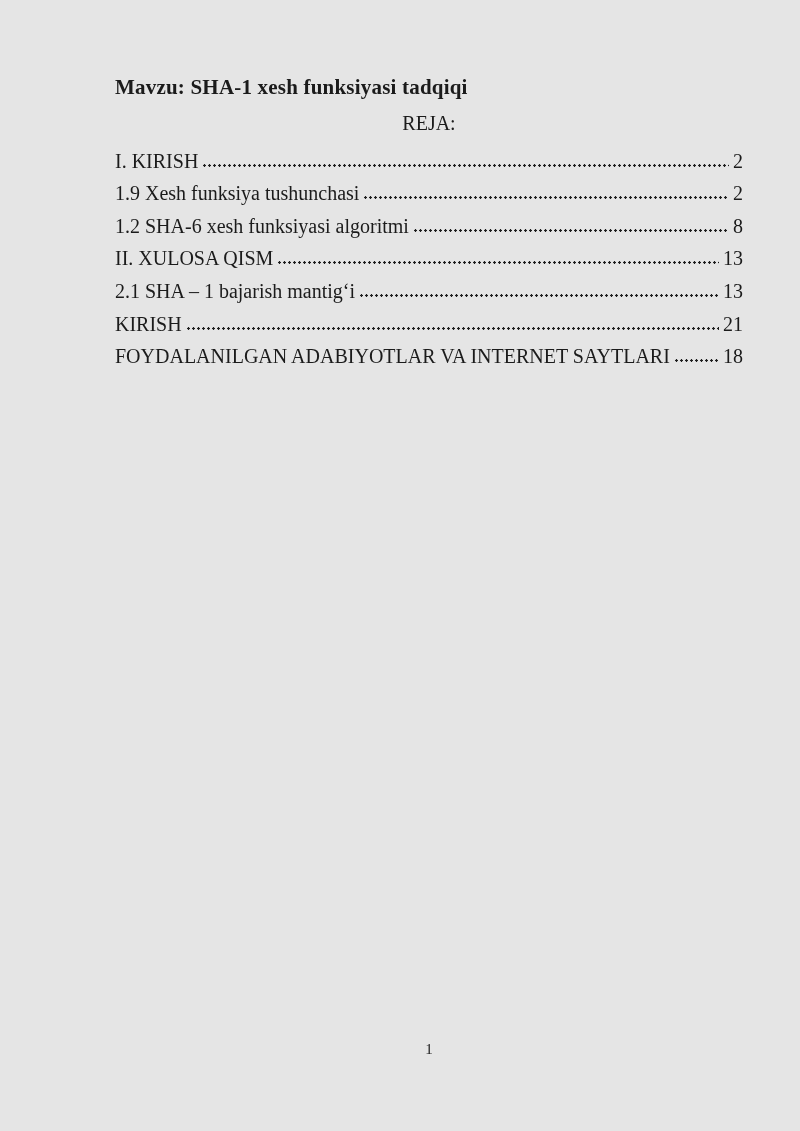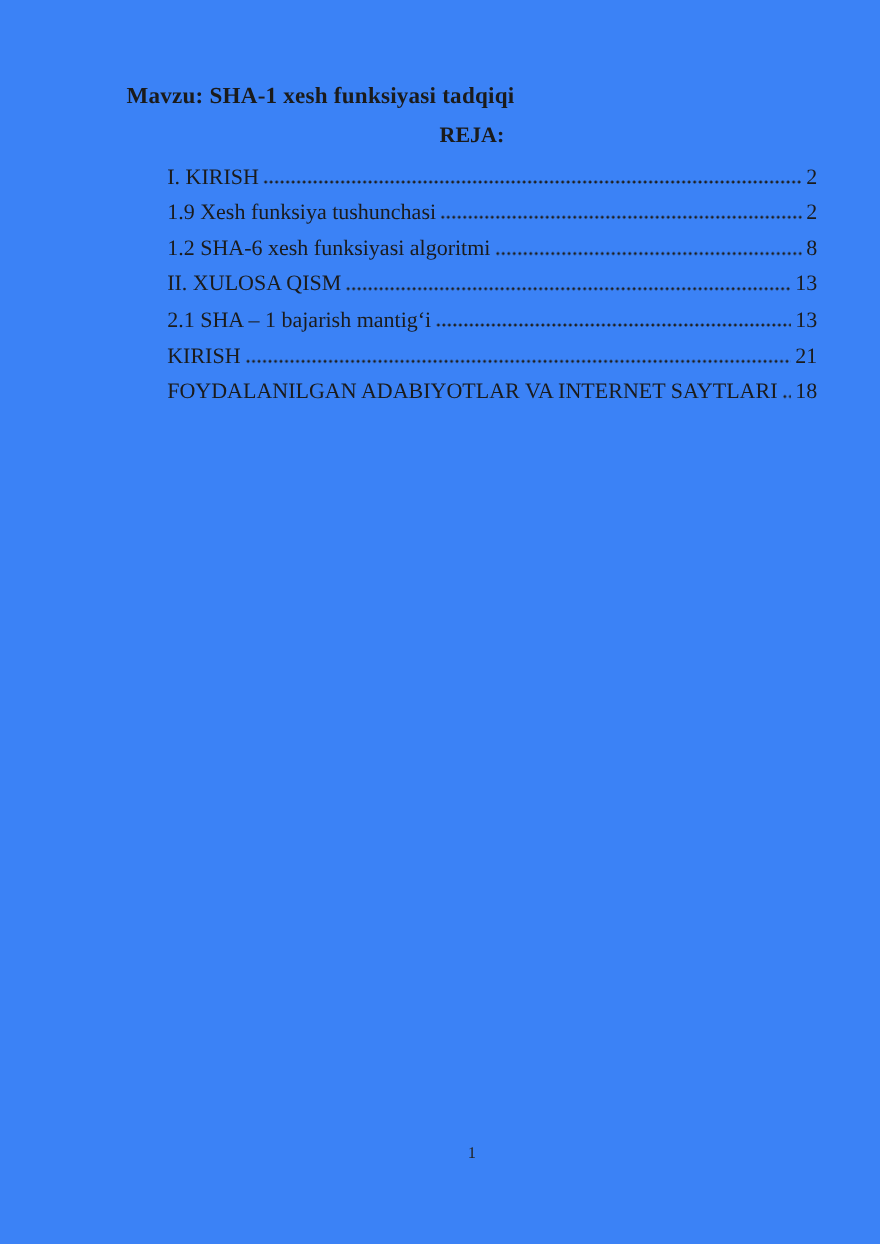--- a/index.html
+++ b/index.html
@@ -8,44 +8,43 @@
     width: 800px;
     height: 1131px;
     position: relative;
     font-family: "Liberation Serif", serif;
     color: #1b1b1b;
     overflow: hidden;
   }
   .page {
     position: absolute;
     inset: 0;
-    background: #3b82f6;
+    background: #e5e5e5;
   }
   .content {
     position: absolute;
     left: 115px;
     right: 57px;
     top: 76px;
   }
   .doc-title {
     font-size: 21px;
     line-height: 22px;
     font-weight: bold;
     letter-spacing: 0.2px;
   }
   .toc-heading {
     margin-top: 14px;
     font-size: 20px;
     line-height: 22px;
     text-align: center;
-    font-weight: bold;
+    font-weight: normal;
   }
   .toc {
     margin-top: 6px;
-    margin-left: 37px;
   }
   .toc-row {
     display: flex;
     align-items: flex-end;
     height: 32.6px;
     font-size: 20px;
   }
   .toc-label {
     line-height: 24px;
     white-space: nowrap;

